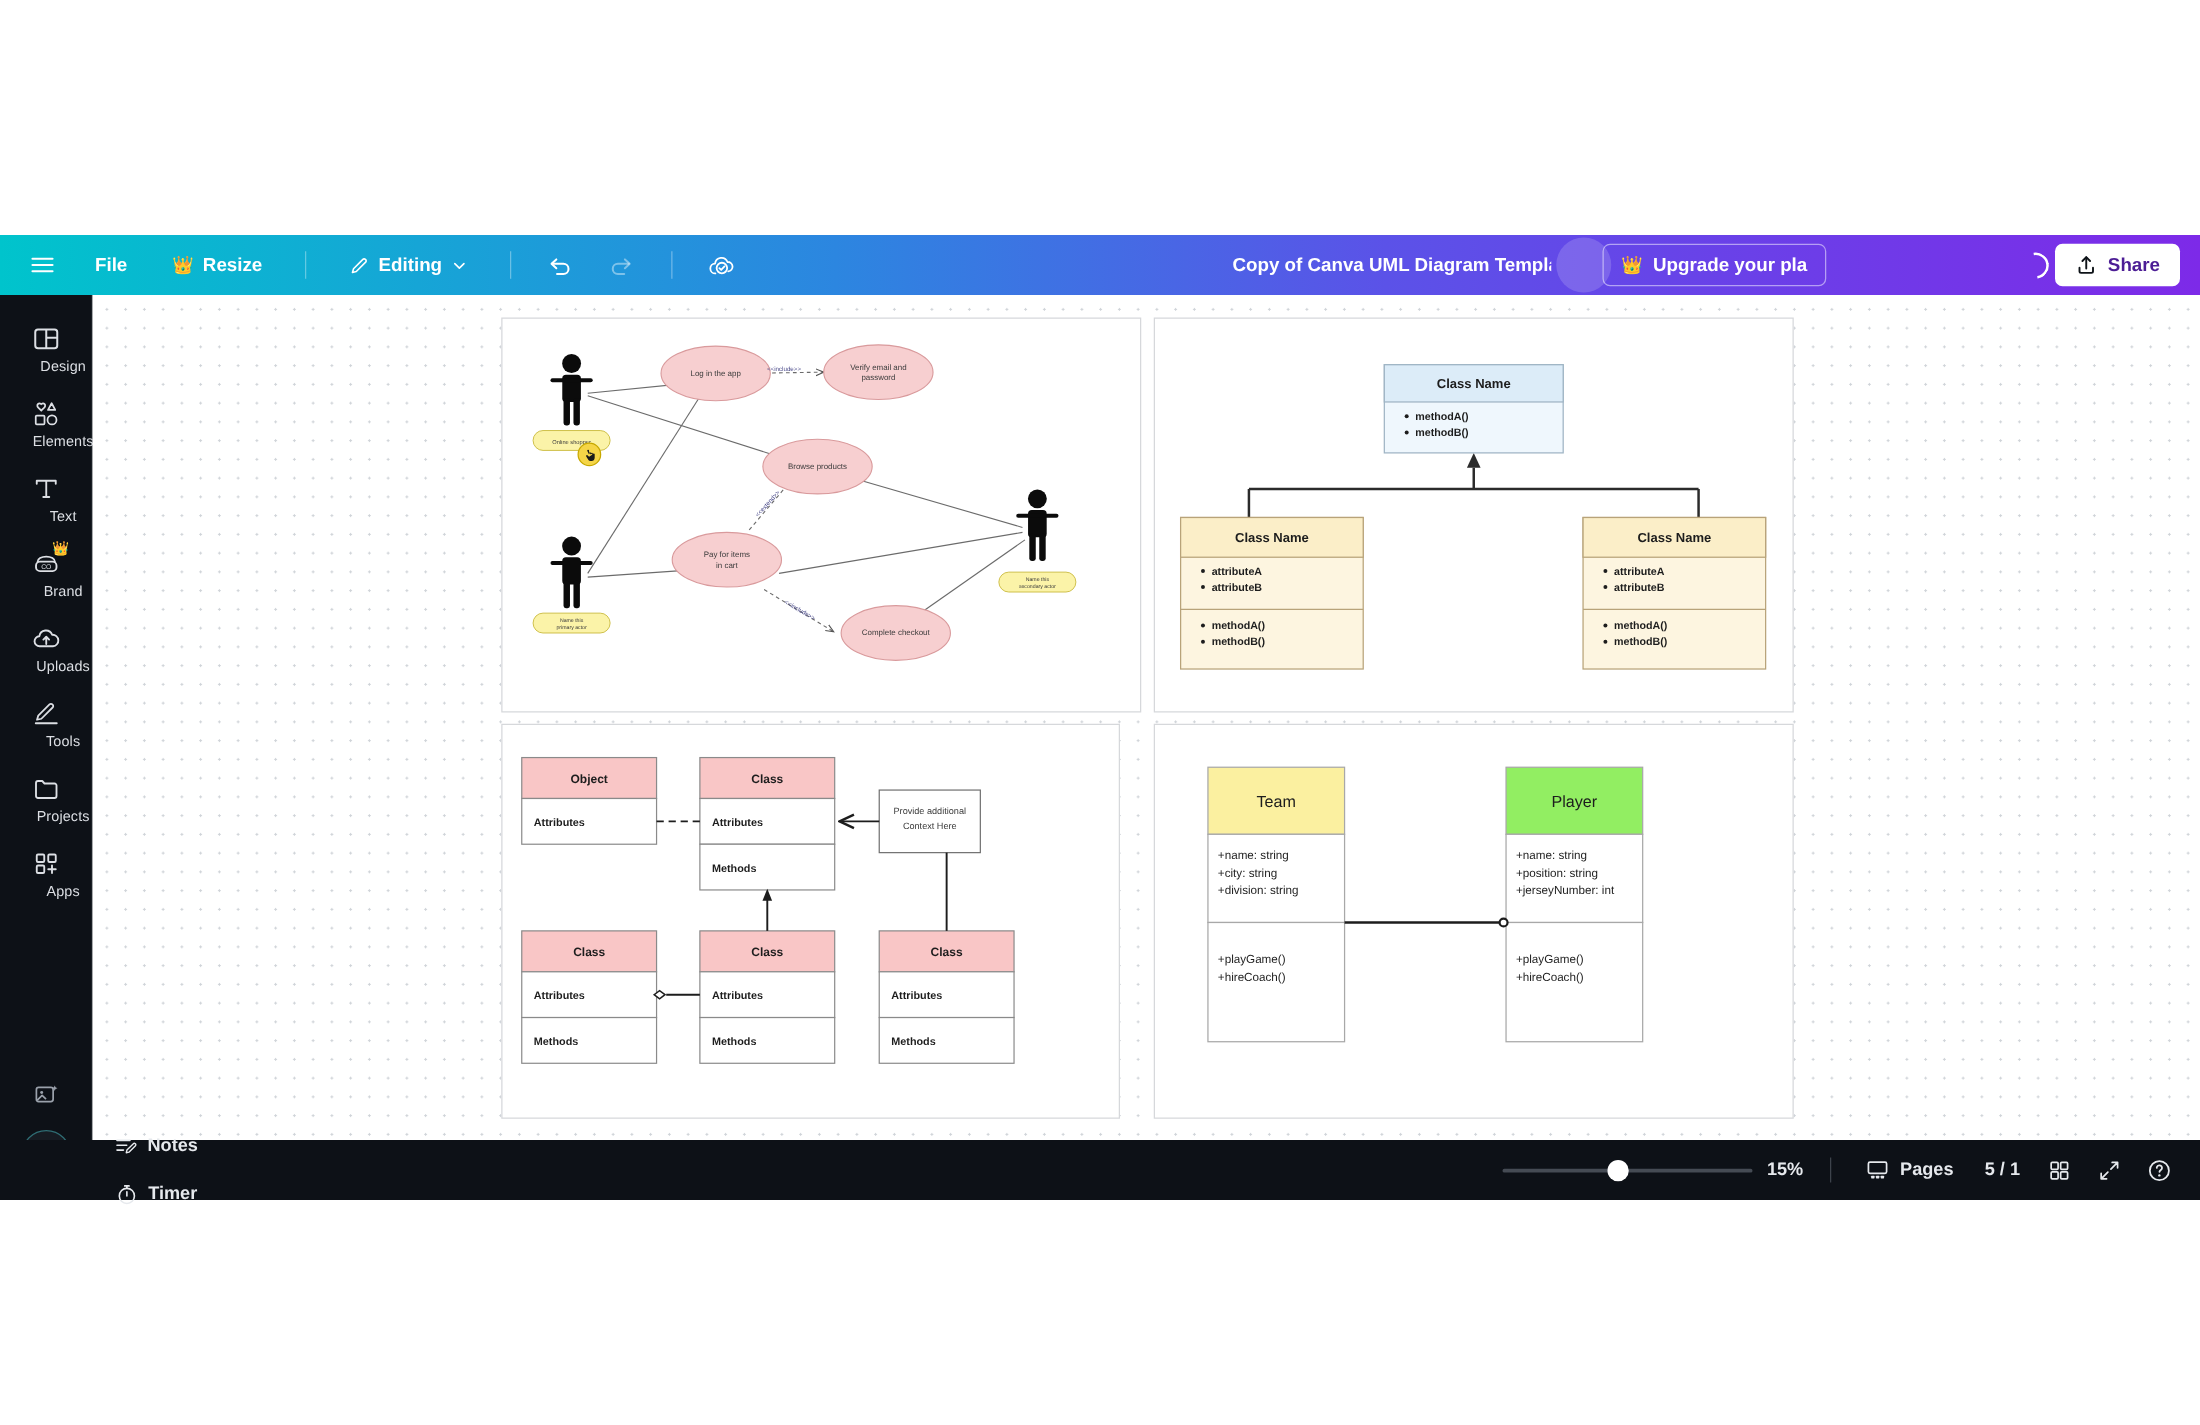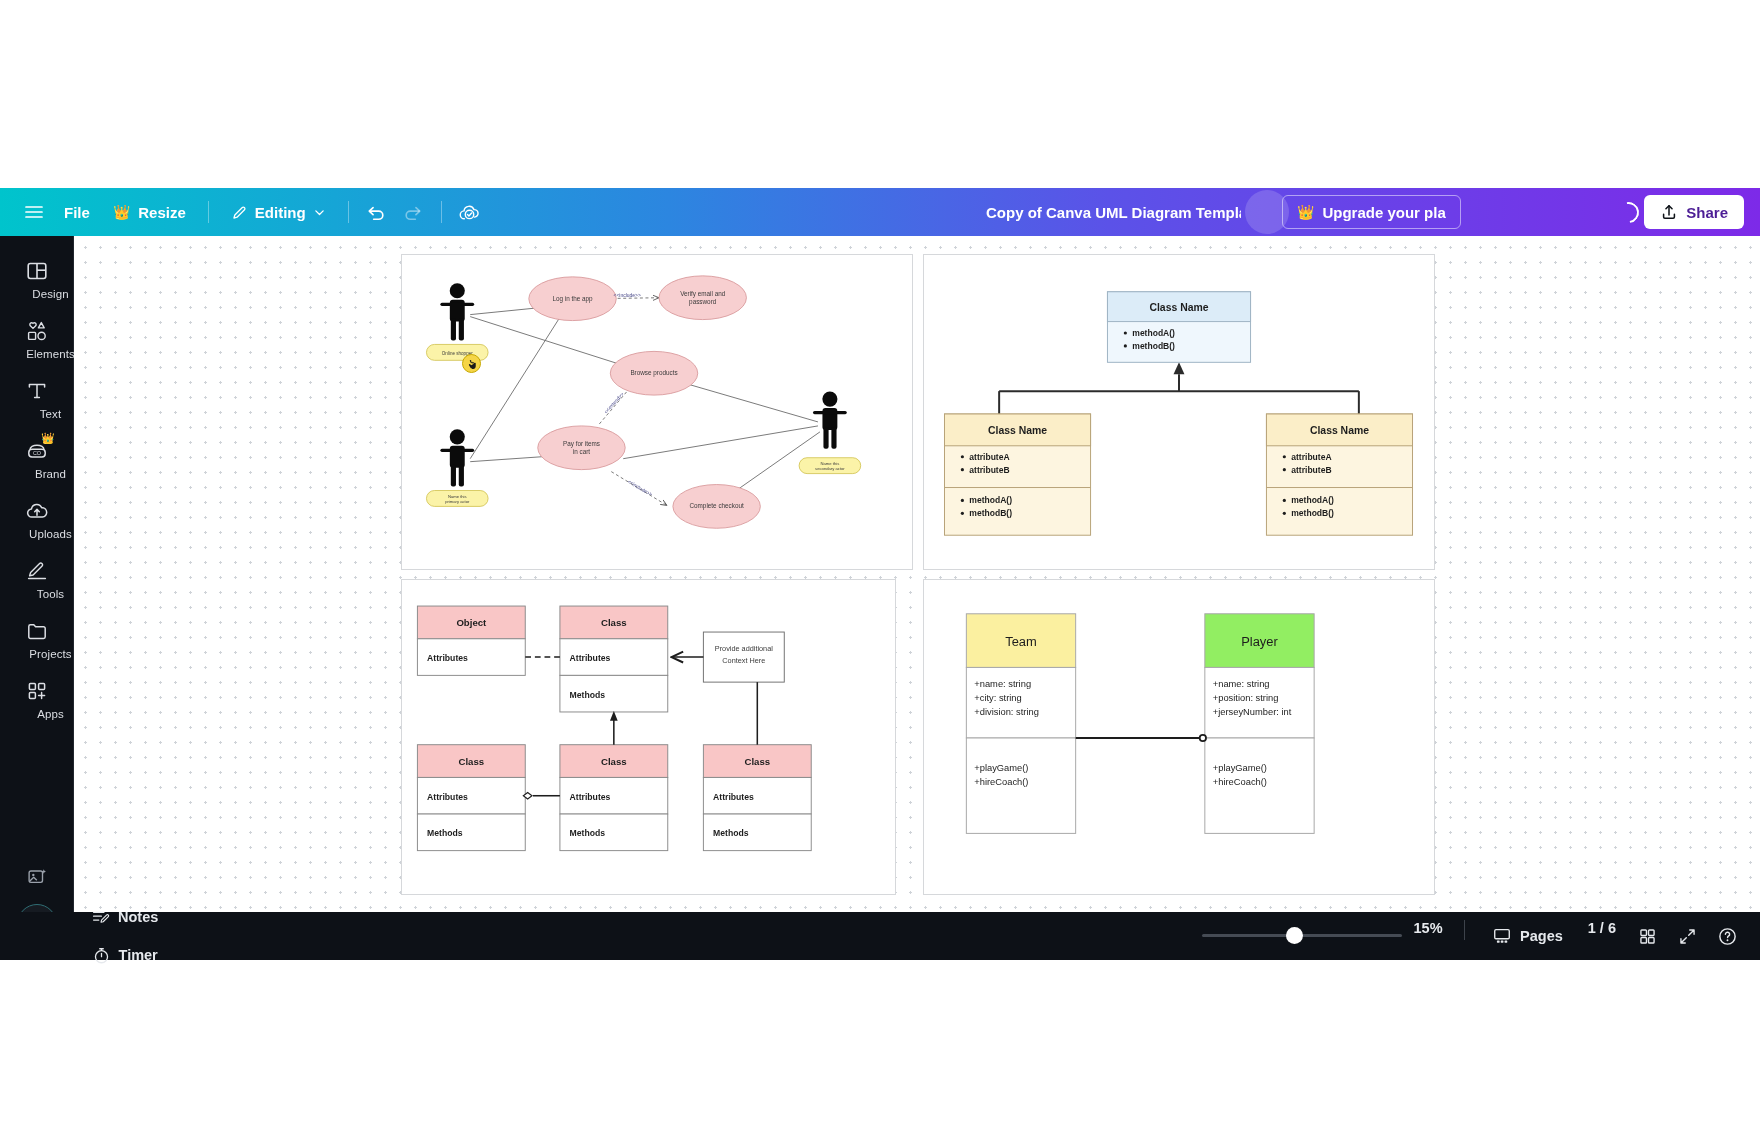--- a/index.html
+++ b/index.html
@@ -10,21 +10,21 @@
     overflow: hidden;
   }
   #app { position: absolute; left: 0; top: 188px; width: 1760px; height: 772px; }
 
   
   .topbar {
     position: absolute; left: 0; top: 0; width: 1760px; height: 48px;
     background: linear-gradient(90deg, #00c4cc 0%, #2c86e0 38%, #5b52e8 63%, #7d2ae8 100%);
     display: flex; align-items: center; color: #fff;
   }
-  .tb-left { display: flex; align-items: center; gap: 0; padding-left: 16px; }
+  .tb-left { display: flex; align-items: center; gap: 12px; padding-left: 16px; }
   .tb-btn {
     display: flex; align-items: center; gap: 7px;
     height: 34px; padding: 0 12px; border-radius: 6px;
     font-size: 15px; font-weight: bold; color: #fff; white-space: nowrap;
     cursor: pointer;
   }
   .tb-icononly {
     display:flex; align-items:center; justify-content:center;
     width: 36px; height: 34px; border-radius: 6px; cursor: pointer;
   }
@@ -106,21 +106,21 @@
   .bottombar {
     position: absolute; left: 0; top: 724px; width: 1760px; height: 48px;
     background: #0d1117; display: flex; align-items: center; color: #e6e9ed;
   }
   .bb-btn {
     display: flex; align-items: center; gap: 8px; height: 32px;
     padding: 0 11px; border-radius: 6px; cursor: pointer;
     font-size: 14.5px; font-weight: bold; color: #e6e9ed; white-space: nowrap;
   }
   .bb-left { display: flex; align-items: center; gap: 6px; padding-left: 80px; flex-direction: column; }
-  .bb-right { margin-left: auto; display: flex; align-items: flex-start; gap: 6px; padding-right: 16px; }
+  .bb-right { margin-left: auto; display: flex; align-items: center; gap: 6px; padding-right: 16px; }
   .zoom-slider { position: relative; width: 200px; height: 30px; display: flex; align-items: center; cursor: pointer; }
   .zoom-track { position: absolute; left: 0; right: 0; height: 3px; background: #454b54; border-radius: 2px; }
   .zoom-knob {
     position: absolute; left: 84px; width: 17px; height: 17px;
     border-radius: 50%; background: #fff;
   }
   .zoom-pct { font-size: 14.5px; font-weight: bold; min-width: 40px; text-align: center; }
   .bb-sep { width: 1px; height: 20px; background: #3d434b; margin: 0 10px; }
   .pagecount { font-size: 14.5px; font-weight: bold; padding: 0 8px; }
   .bb-ico { width: 34px; height: 32px; display: flex; align-items: center; justify-content: center; border-radius: 6px; cursor: pointer; }
@@ -605,21 +605,21 @@
       <div class="bb-sep"></div>
       <div class="bb-btn">
         <svg width="20" height="20" viewBox="0 0 22 22">
           <rect x="3" y="4" width="16" height="10" rx="1.4" fill="none" stroke="#e6e9ed" stroke-width="1.5"></rect>
           <rect x="5.4" y="16" width="3" height="2.4" rx=".5" fill="#e6e9ed"></rect>
           <rect x="9.6" y="16" width="3" height="2.4" rx=".5" fill="#e6e9ed"></rect>
           <rect x="13.8" y="16" width="3" height="2.4" rx=".5" fill="#e6e9ed"></rect>
         </svg>
         <span>Pages</span>
       </div>
-      <div class="pagecount">1 / 6</div>
+      <div class="pagecount">5 / 1</div>
       <div class="bb-ico">
         <svg width="19" height="19" viewBox="0 0 22 22">
           <rect x="3.4" y="3.4" width="6.4" height="6.4" rx="1" fill="none" stroke="#e6e9ed" stroke-width="1.6"></rect>
           <rect x="12.2" y="3.4" width="6.4" height="6.4" rx="1" fill="none" stroke="#e6e9ed" stroke-width="1.6"></rect>
           <rect x="3.4" y="12.2" width="6.4" height="6.4" rx="1" fill="none" stroke="#e6e9ed" stroke-width="1.6"></rect>
           <rect x="12.2" y="12.2" width="6.4" height="6.4" rx="1" fill="none" stroke="#e6e9ed" stroke-width="1.6"></rect>
         </svg>
       </div>
       <div class="bb-ico">
         <svg width="19" height="19" viewBox="0 0 22 22">

